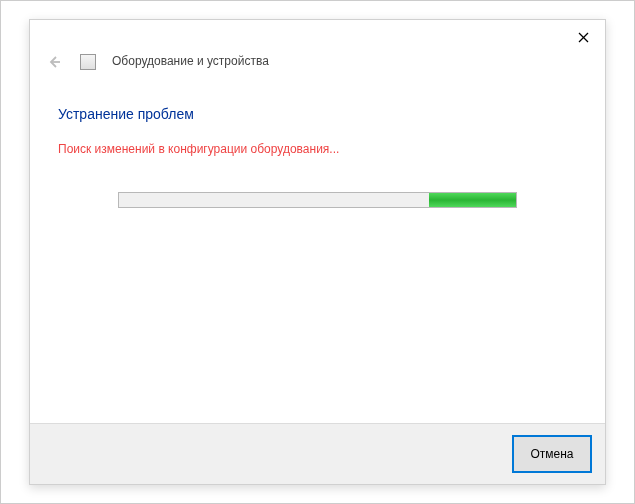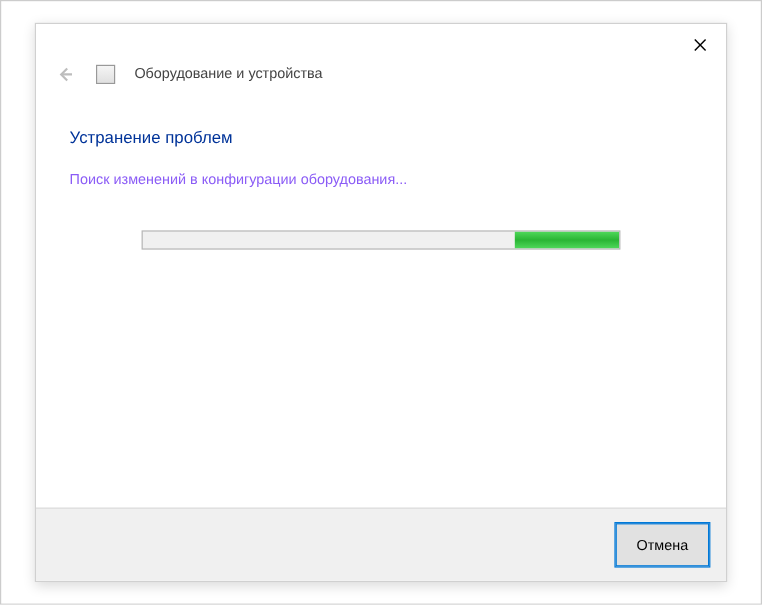--- a/index.html
+++ b/index.html
@@ -80,21 +80,21 @@
       flex: 1;
     }
     .heading {
       color: #003399;
       font-size: 14px;
       font-weight: normal;
       margin-bottom: 20px;
     }
     .status-text {
       font-size: 12px;
-      color: #8b5cf6;
+      color: #ef4444;
       margin-bottom: 36px;
     }
     .progress-wrap {
       padding: 0 60px 0 60px;
     }
     .progress-bar {
       height: 16px;
       border: 1px solid #b8b8b8;
       background: #f0f0f0;
       position: relative;

